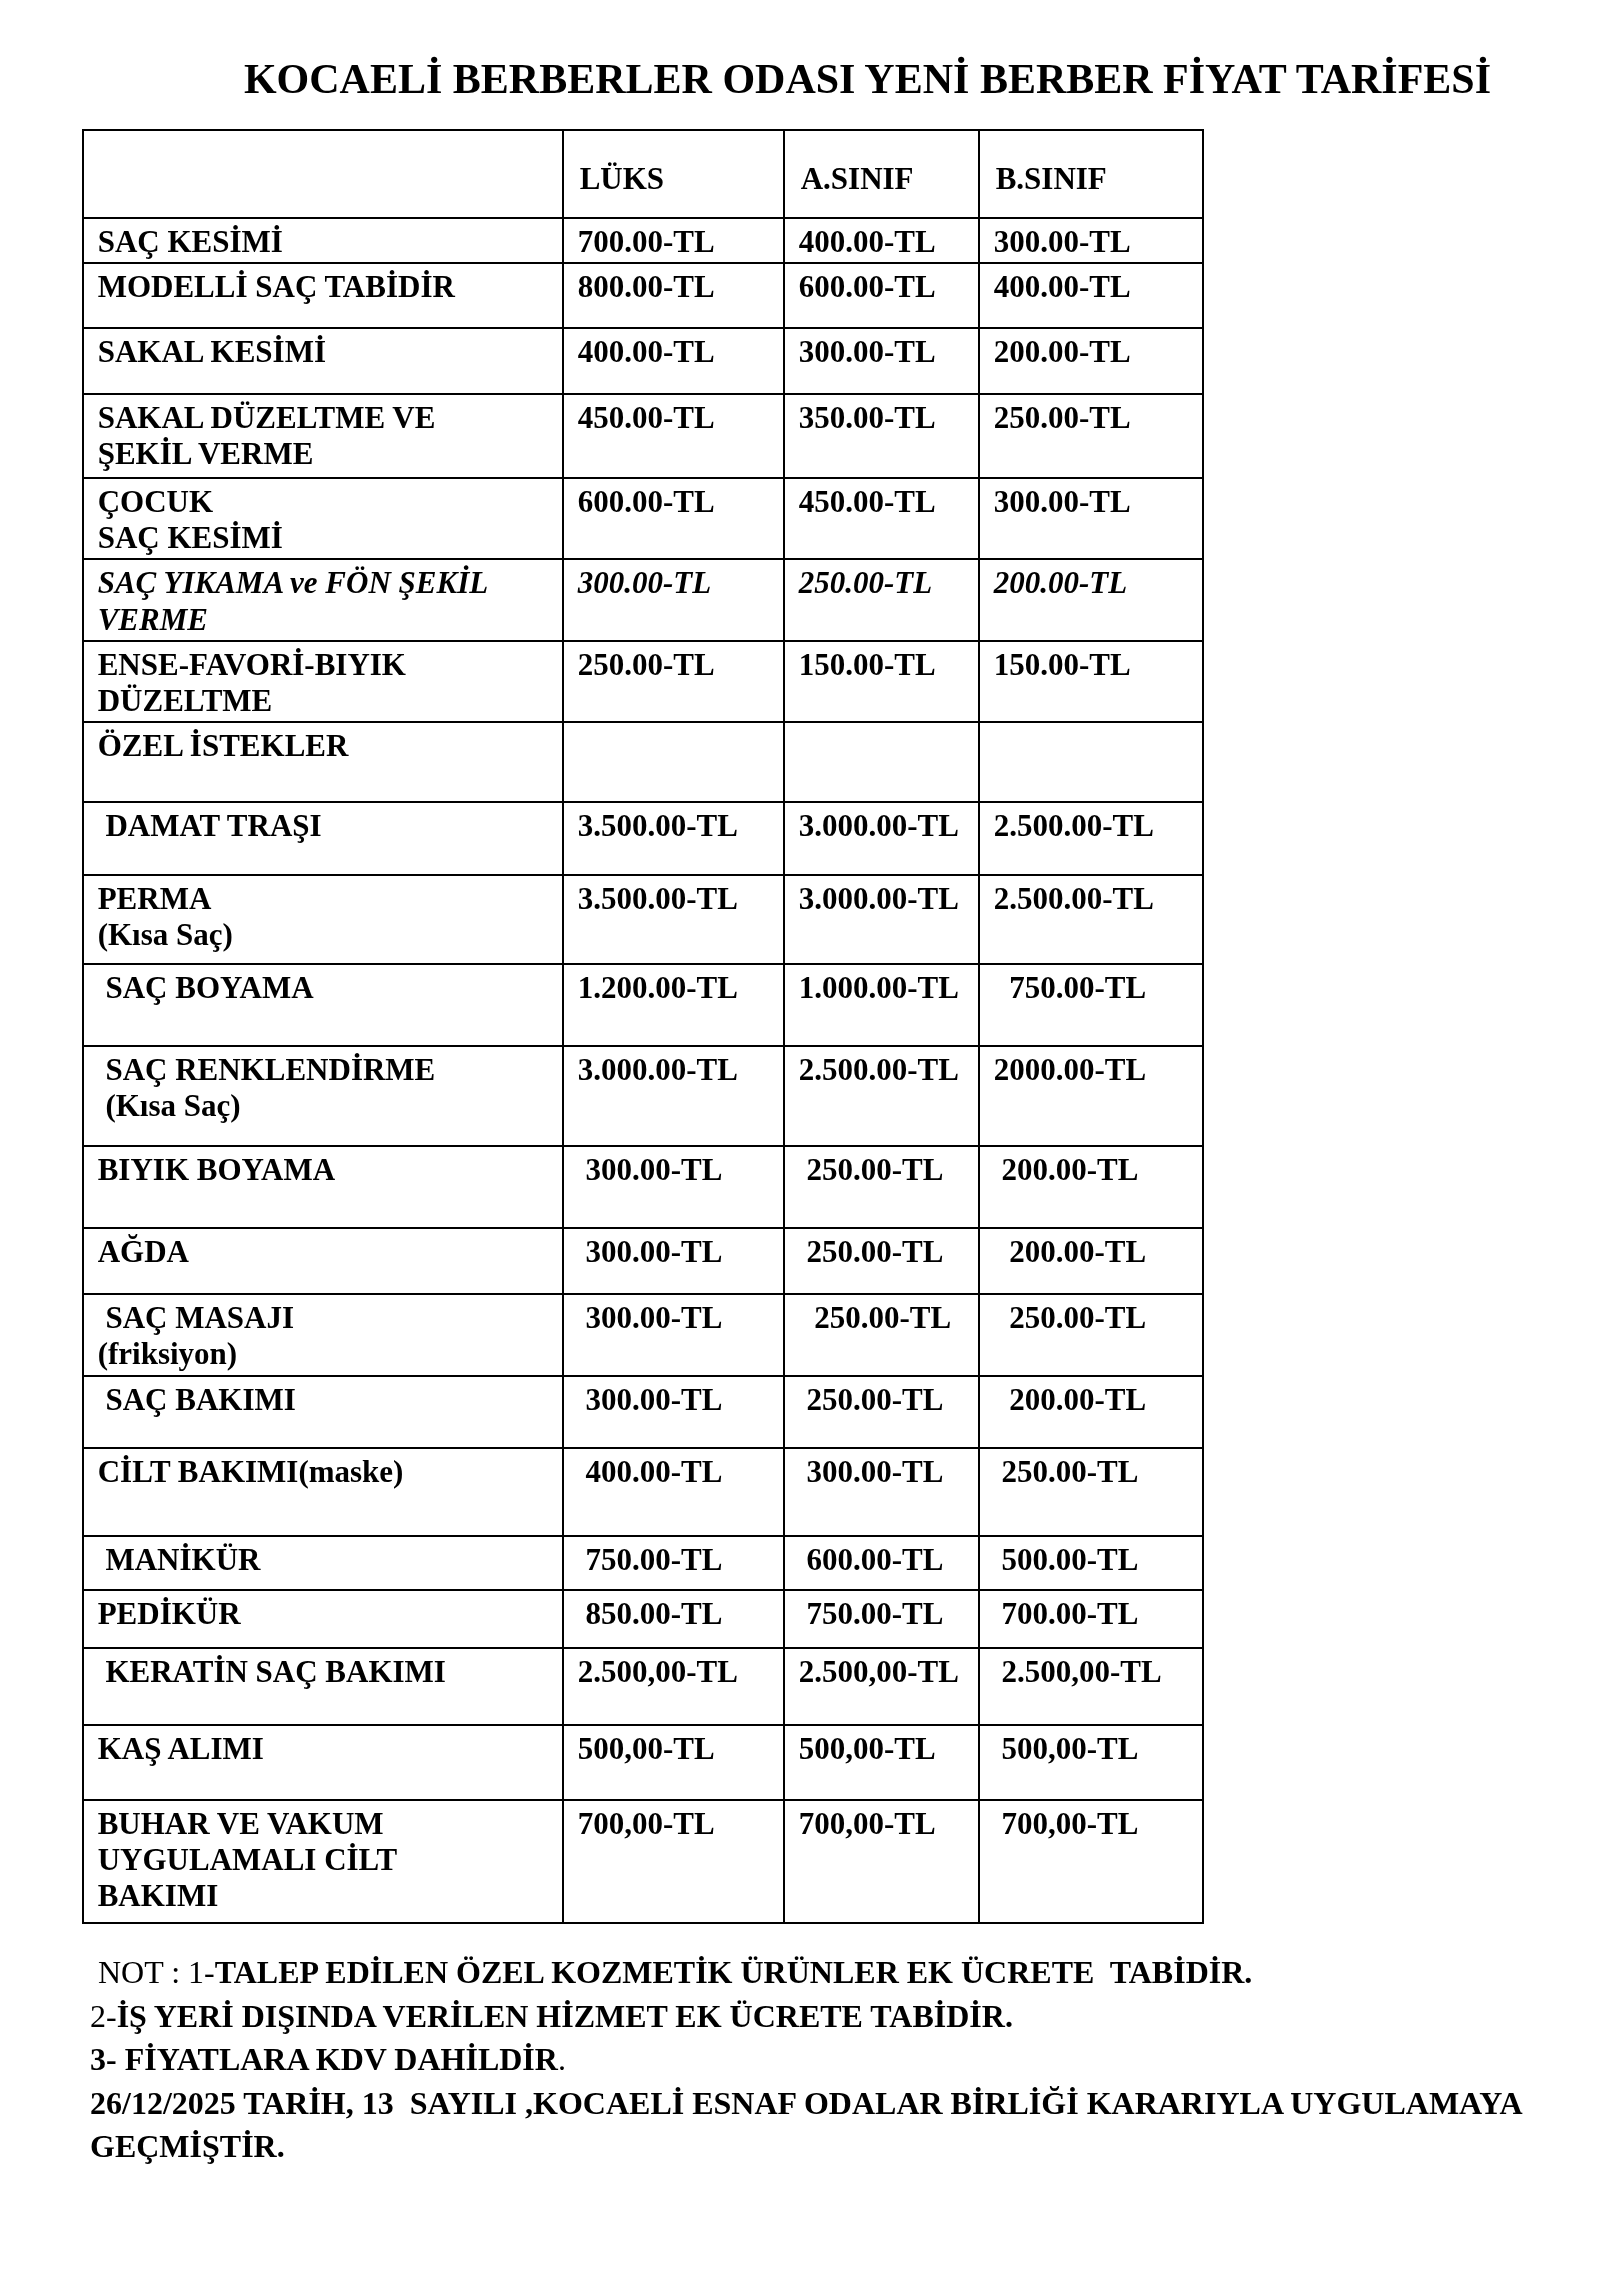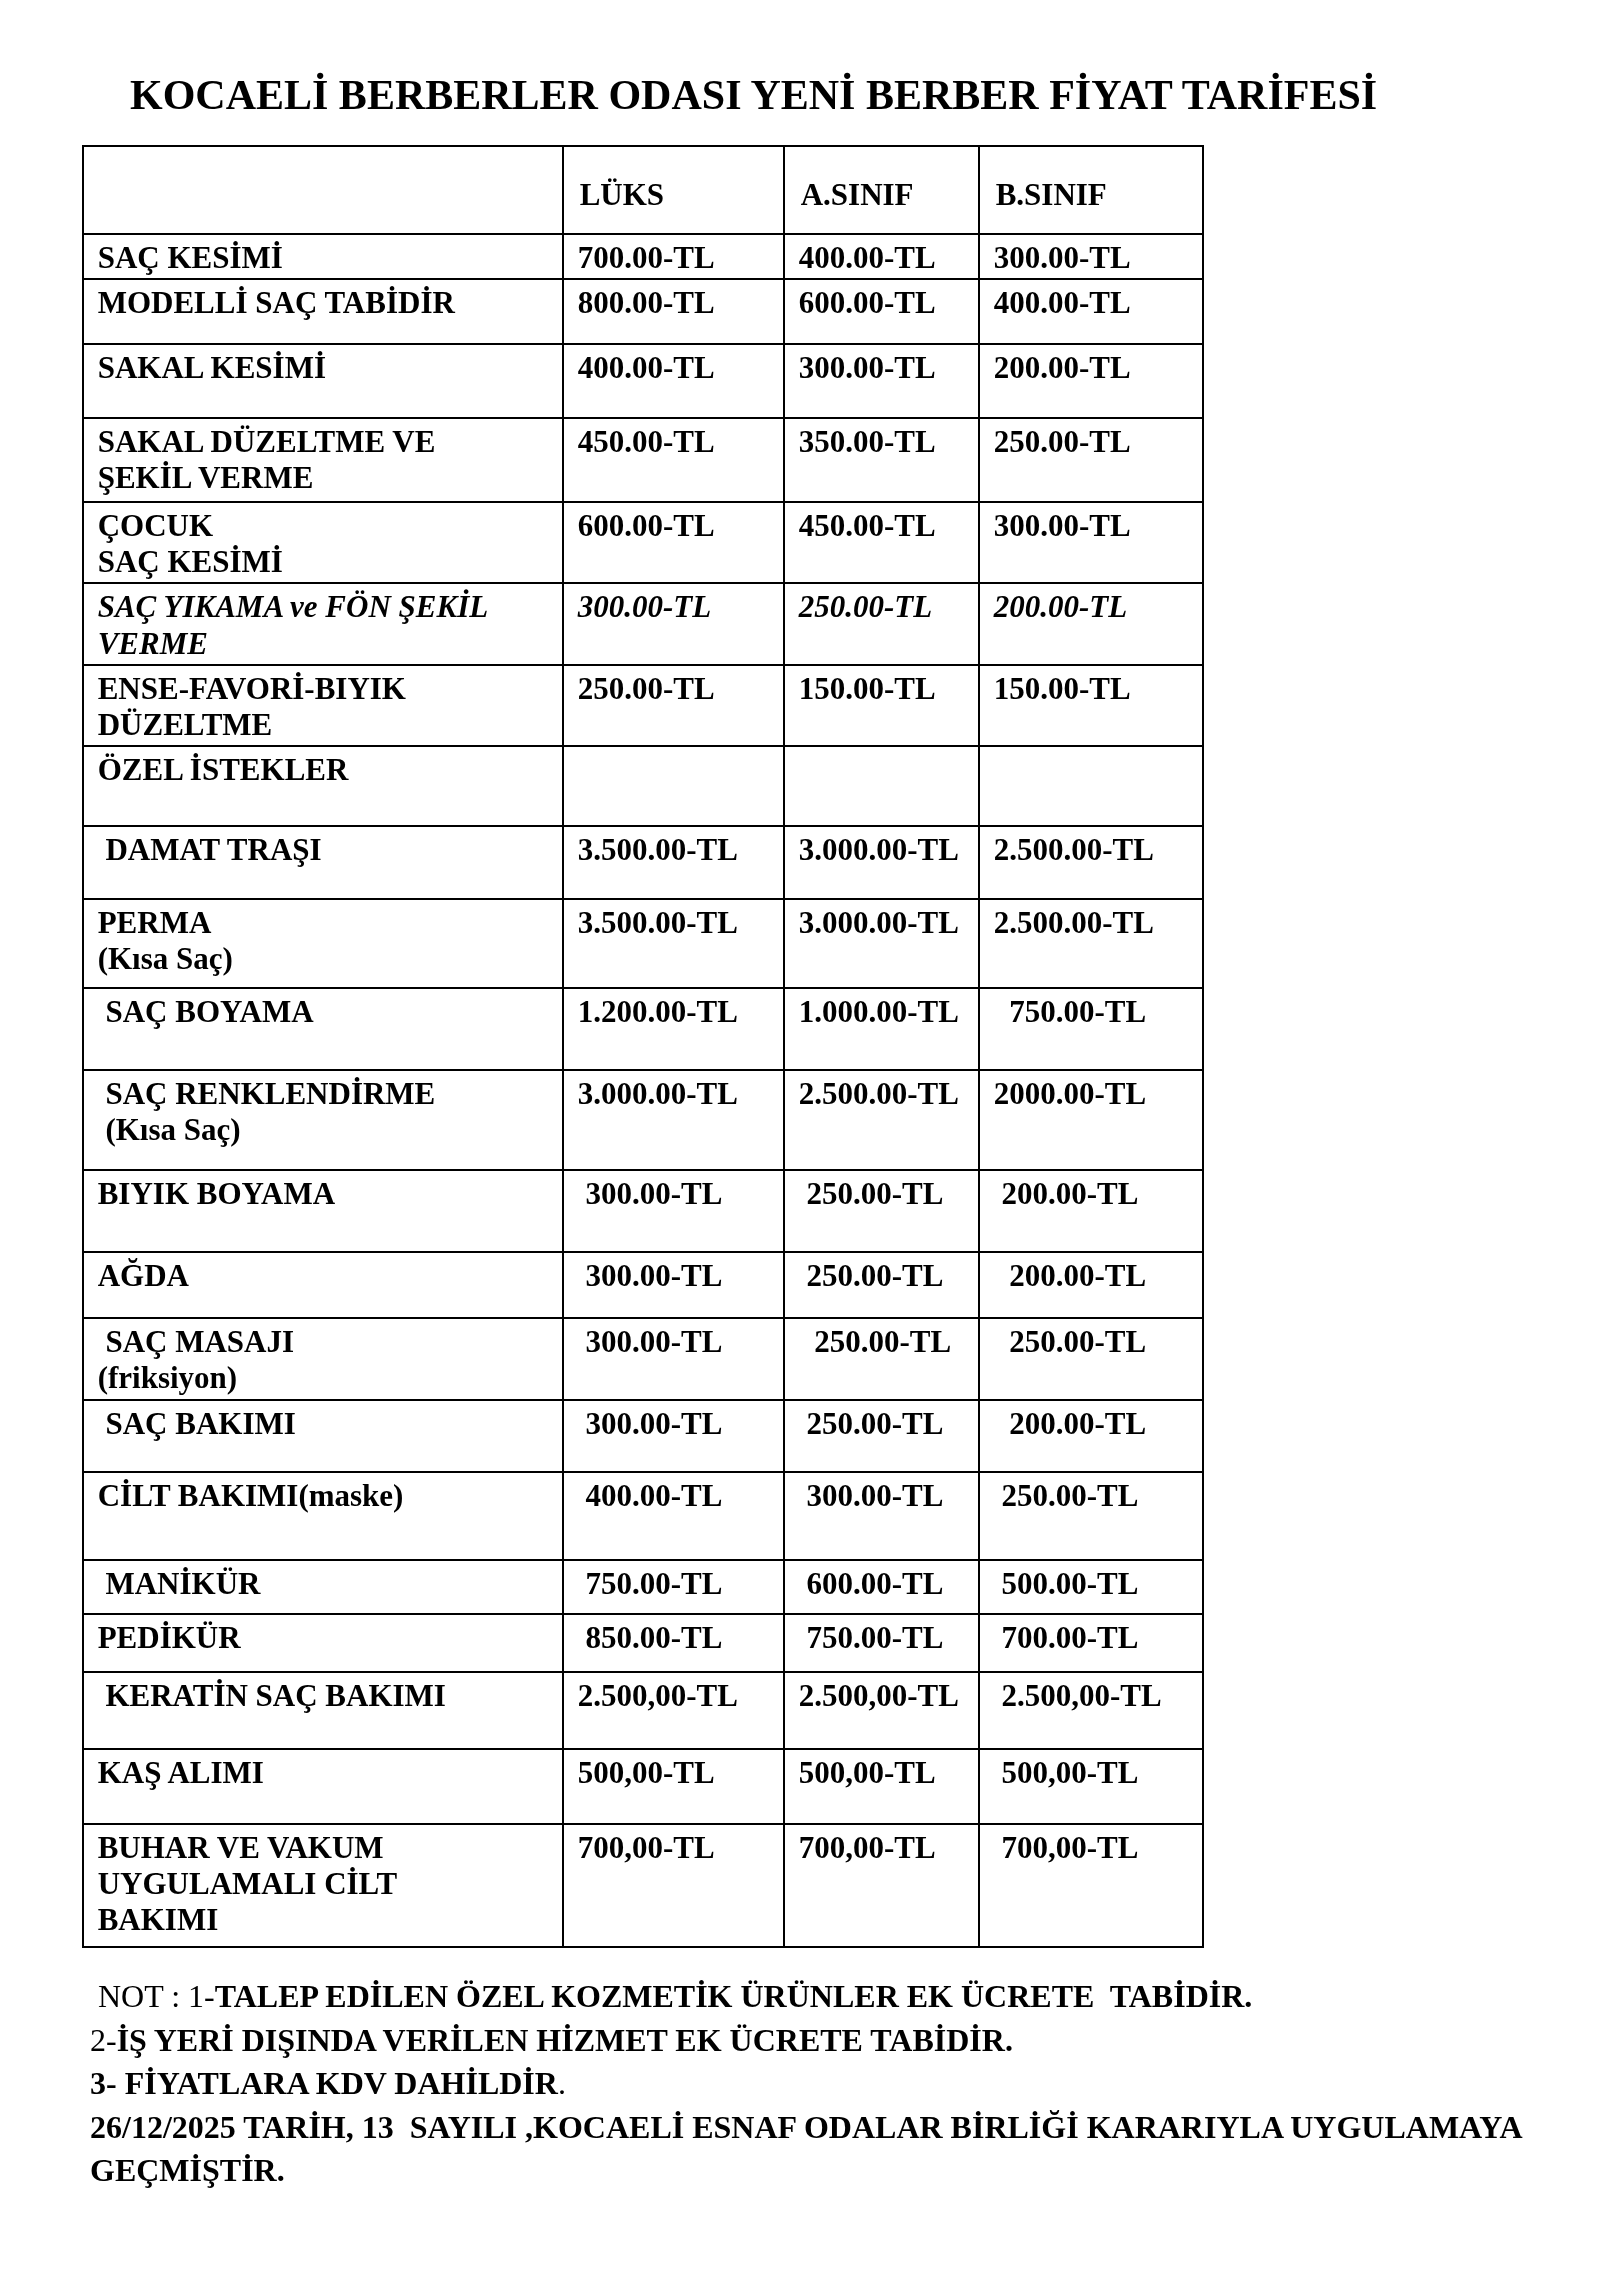--- a/index.html
+++ b/index.html
@@ -10,27 +10,28 @@
   .page {
     position: relative;
     width: 1621px;
     height: 2293px;
     background: #ffffff;
     color: #000000;
     font-family: "Liberation Serif", "DejaVu Serif", serif;
     overflow: hidden;
   }
   .title {
-    margin: 16px;
+    margin: 0;
     padding: 55px 0 0 114px;
     font-size: 42px;
     line-height: 1.15;
     font-weight: bold;
     letter-spacing: 0px;
     white-space: pre;
+    text-align: center;
   }
   table.price-table {
     border-collapse: collapse;
     table-layout: fixed;
     margin: 25.5px 0 0 82px;
     width: 1120px;
   }
   table.price-table td, table.price-table th {
     border: 2px solid #000000;
     font-size: 31px;
@@ -89,21 +90,21 @@
           <td>700.00-TL</td>
           <td>400.00-TL</td>
           <td>300.00-TL</td>
         </tr>
         <tr style="height: 65px;">
           <td>MODELLİ SAÇ TABİDİR</td>
           <td>800.00-TL</td>
           <td>600.00-TL</td>
           <td>400.00-TL</td>
         </tr>
-        <tr style="height: 74px;">
+        <tr style="height: 66px;">
           <td>SAKAL KESİMİ</td>
           <td>400.00-TL</td>
           <td>300.00-TL</td>
           <td>200.00-TL</td>
         </tr>
         <tr style="height: 84px;">
           <td>SAKAL DÜZELTME VE
 ŞEKİL VERME</td>
           <td>450.00-TL</td>
           <td>350.00-TL</td>

